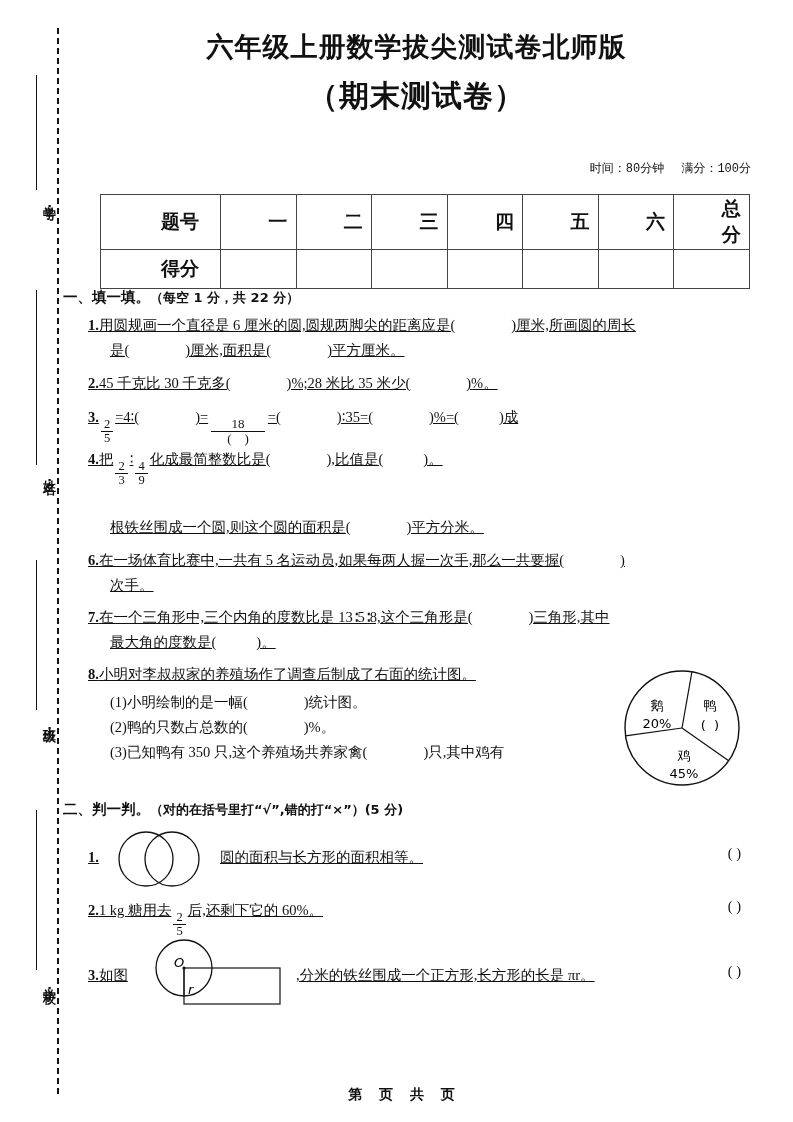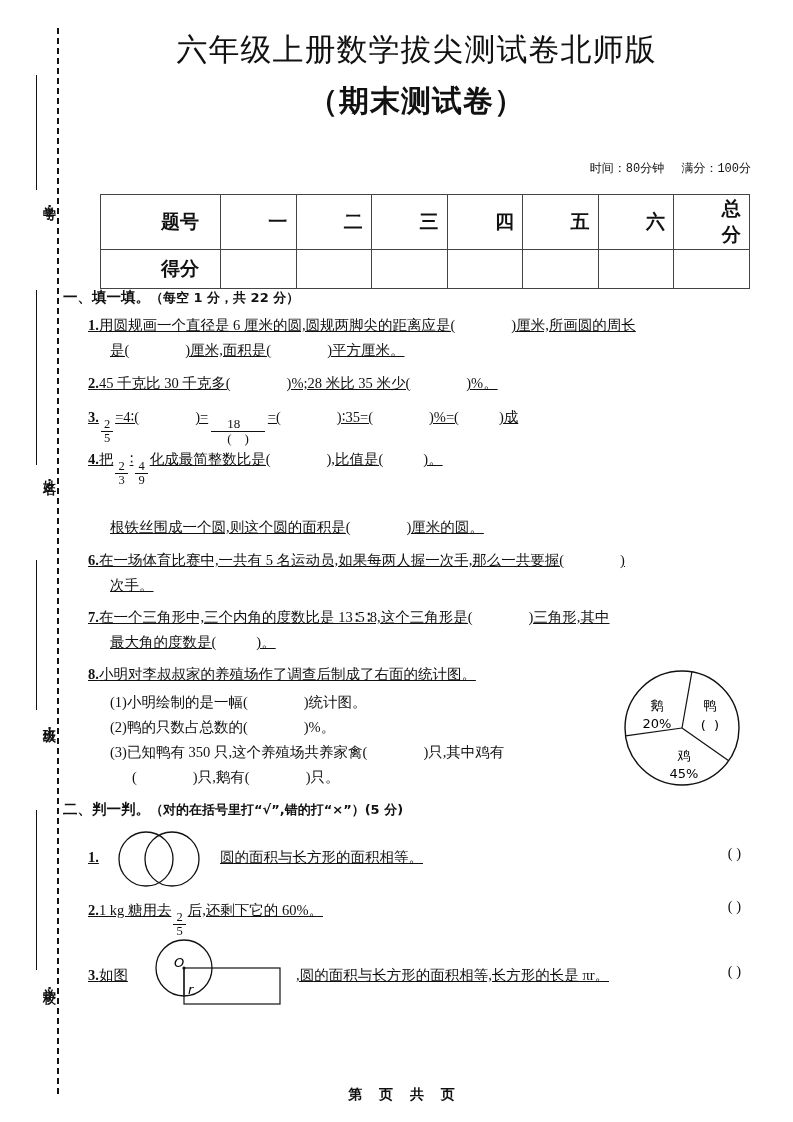--- a/index.html
+++ b/index.html
@@ -20,21 +20,21 @@
     position:absolute;left:14px;width:44px;text-align:center;
     writing-mode:vertical-rl;text-orientation:upright;
     font-size:13px;letter-spacing:2px;font-weight:bold;
     font-family:"DejaVu Sans","Liberation Sans",sans-serif;
   }
 
   
   .title-wrap{position:absolute;left:70px;right:30px;top:30px;text-align:center;}
   .title1{
     font-family:"DejaVu Sans","Liberation Sans",sans-serif;
-    font-weight:normal;font-size:31px;letter-spacing:1px;line-height:1.25;
+    font-weight:bold;font-size:27px;letter-spacing:1px;line-height:1.25;
   }
   .title2{
     font-family:"DejaVu Sans","Liberation Sans",sans-serif;
     font-weight:bold;font-size:30px;letter-spacing:1px;margin-top:12px;
   }
   .meta{
     position:absolute;right:42px;top:160px;font-size:12px;
     font-family:Liberation Mono, monospace;
   }
   .meta span{margin-left:10px;}
@@ -66,21 +66,21 @@
   .rb{position:absolute;right:52px;font-size:14.5px;}
 
   
   .frac{
     display:inline-flex;flex-direction:column;align-items:center;
     vertical-align:-0.48em;margin:0 2px;line-height:1.02;font-size:12.5px;
   }
   .frac .n{padding:0 3px;}
   .frac .d{padding:0 3px;border-top:1px solid #111;}
   .frac-blank{
-    display:inline-flex;flex-direction:column;
+    display:inline-flex;flex-direction:column;align-items:center;
     vertical-align:-0.48em;margin:0 3px;line-height:1.05;font-size:13px;
   }
   .frac-blank .n{padding:0 16px;}
   .frac-blank .d{padding:0 16px;border-top:1px solid #111;}
 
   
   .fig{position:absolute;}
   .footer{
     position:absolute;left:0;right:0;bottom:18px;text-align:center;
     font-size:14px;font-weight:bold;letter-spacing:6px;
@@ -169,21 +169,21 @@
     <span class="num">4.</span><span>把</span><span class="frac">
         <span class="n">2</span>
         <span class="d">3</span>
       </span><span>∶</span><span class="frac">
         <span class="n">4</span>
         <span class="d">9</span>
       </span><span>化成最简整数比是(</span><span class="blank"></span><span>),比值是(</span><span class="blank sm"></span><span>)。</span>
   </div>
 
   <div class="q" style="top:515px;left:110px;">
-    <span>根铁丝围成一个圆,则这个圆的面积是(</span><span class="blank"></span><span>)厘米的圆。</span>
+    <span>根铁丝围成一个圆,则这个圆的面积是(</span><span class="blank"></span><span>)平方分米。</span>
   </div>
 
   <div class="q" style="top:548px;">
     <span class="num">6.</span><span>在一场体育比赛中,一共有 5 名运动员,如果每两人握一次手,那么一共要握(</span><span class="blank"></span><span>)</span>
   </div>
   <div class="q" style="top:573px;left:110px;">
     <span>次手。</span>
   </div>
 
   <div class="q" style="top:605px;">
@@ -197,23 +197,20 @@
     <span class="num">8.</span><span>小明对李叔叔家的养殖场作了调查后制成了右面的统计图。</span>
   </div>
   <div class="sub" style="top:690px;">
     <span>(1)小明绘制的是一幅(</span><span class="blank"></span><span>)统计图。</span>
   </div>
   <div class="sub" style="top:715px;">
     <span>(2)鸭的只数占总数的(</span><span class="blank"></span><span>)%。</span>
   </div>
   <div class="sub" style="top:740px;">
     <span>(3)已知鸭有 350 只,这个养殖场共养家禽(</span><span class="blank"></span><span>)只,其中鸡有</span>
-  </div>
-  <div class="sub" style="top:765px;left:132px;">
-    <span>(</span><span class="blank"></span><span>)只,鹅有(</span><span class="blank"></span><span>)只。</span>
   </div>
 
   <div class="fig" style="left:612px;top:658px;">
     <svg width="140" height="140" viewBox="0 0 140 140">
       <circle cx="70" cy="70" r="57" fill="none" stroke="#111" stroke-width="1.4"></circle>
 
       <line x1="70" y1="70" x2="70" y2="13" stroke="#111" stroke-width="1.2" transform="rotate(10 70 70)"></line>
       <line x1="70" y1="70" x2="127" y2="70" stroke="#111" stroke-width="1.2" transform="rotate(35 70 70)"></line>
       <line x1="70" y1="70" x2="13" y2="70" stroke="#111" stroke-width="1.2" transform="rotate(-8 70 70)"></line>
       <text x="45" y="52" font-size="13" text-anchor="middle">鹅</text>
@@ -258,18 +255,18 @@
     <svg width="148" height="72" viewBox="0 0 148 72">
       <circle cx="36" cy="30" r="28" fill="none" stroke="#111" stroke-width="1.3"></circle>
       <rect x="36" y="30" width="96" height="36" fill="none" stroke="#111" stroke-width="1.2"></rect>
       <line x1="36" y1="30" x2="36" y2="58" stroke="#111" stroke-width="1.1"></line>
       <circle cx="36" cy="30" r="1.6" fill="#111"></circle>
       <text x="26" y="29" font-size="13" font-style="italic">O</text>
       <text x="40" y="56" font-size="13" font-style="italic">r</text>
     </svg>
   </div>
   <div class="q" style="top:963px;left:296px;">
-    <span>,圆的面积与长方形的面积相等,长方形的长是 πr。</span>
+    <span>,分米的铁丝围成一个正方形,长方形的长是 πr。</span>
   </div>
   <div class="rb" style="top:963px;">(        )</div>
 
   <div class="footer">第 页 共 页</div>
 </div>
 
 </body></html>

